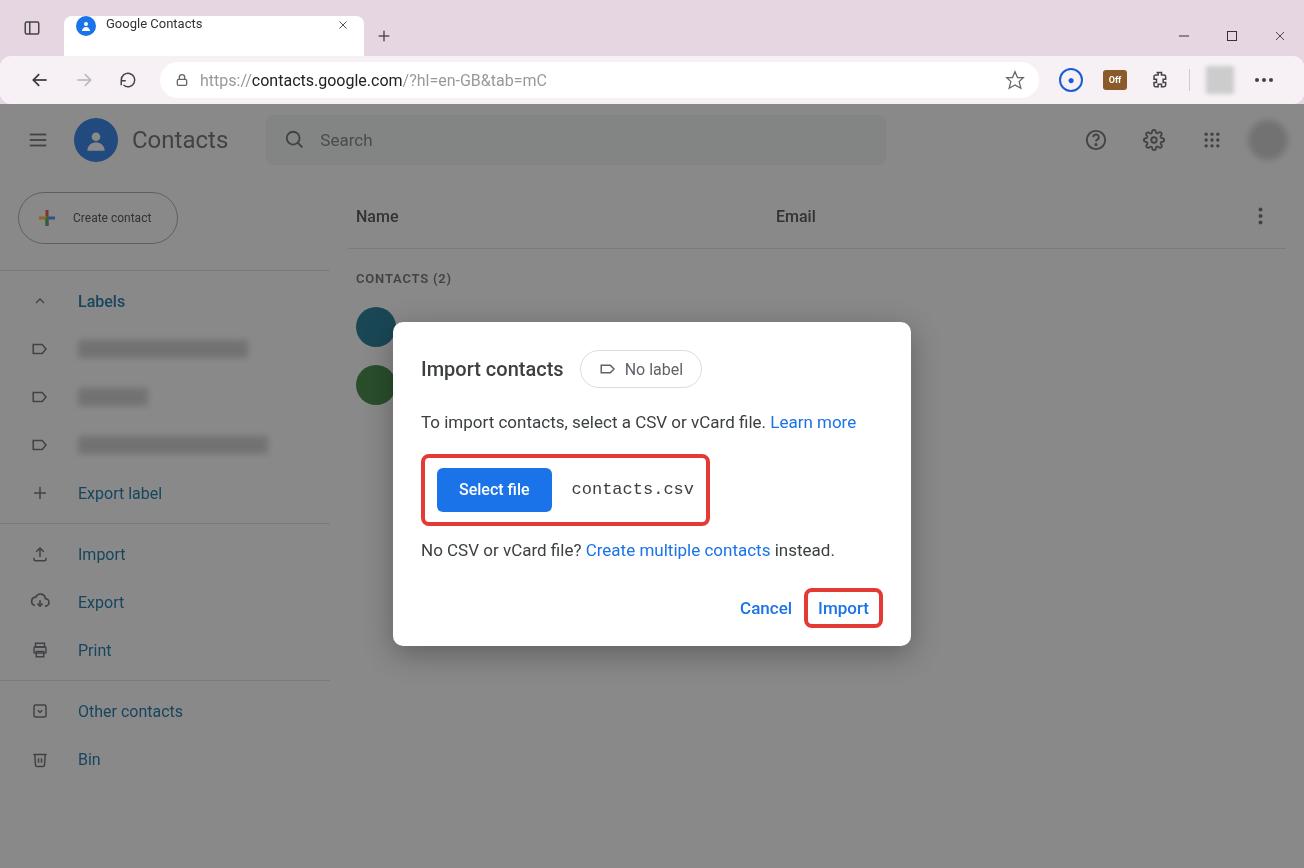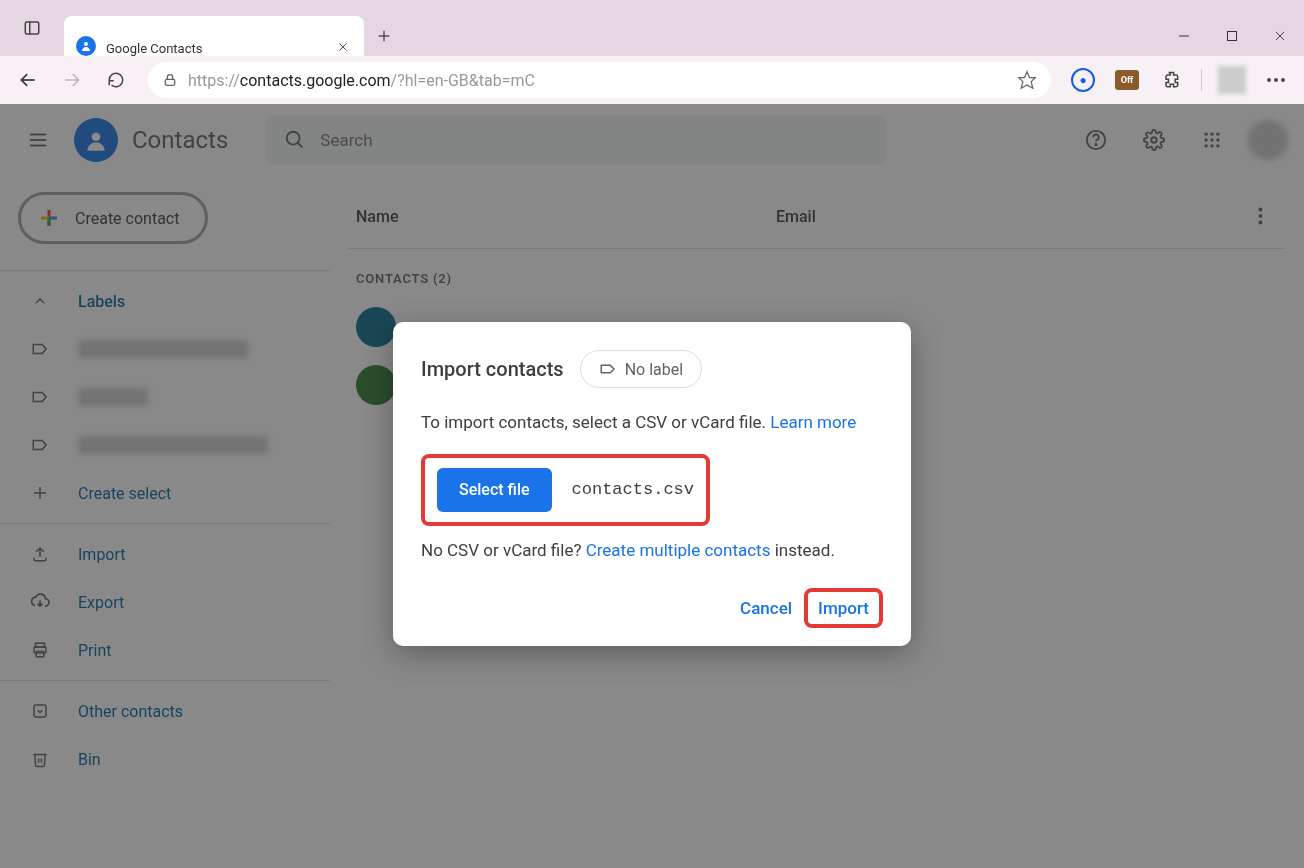--- a/index.html
+++ b/index.html
@@ -2,29 +2,29 @@
 <html><head>
 <meta charset="utf-8">
 <style>
   * { box-sizing: border-box; margin: 0; padding: 0; font-family: "Segoe UI", Roboto, Arial, sans-serif; }
   body { width: 1304px; height: 868px; overflow: hidden; background: #e6d6e2; position: relative; }
 
   
   .titlebar { height: 56px; display: flex; align-items: flex-end; background: #e6d6e2; }
   .tab-pre { width: 64px; height: 56px; display:flex; align-items:center; justify-content:center; }
   .side-panel-btn { width:28px; height:28px; display:flex; align-items:center; justify-content:center; border-radius:4px; }
-  .tab { height: 40px; background: #fff; border-top-left-radius: 8px; border-top-right-radius: 8px; display:flex; align-items:flex-end; padding: 0 12px; gap:10px; min-width: 300px; position: relative; }
+  .tab { height: 40px; background: #fff; border-top-left-radius: 8px; border-top-right-radius: 8px; display:flex; align-items:flex-start; padding: 0 12px; gap:10px; min-width: 300px; position: relative; }
   .tab-icon { width:20px; height:20px; border-radius:50%; background:#1a73e8; display:flex; align-items:center; justify-content:center; color:#fff; font-size:12px; }
   .tab-title { font-size: 13px; color:#333; flex:1; }
   .tab-close { width:18px; height:18px; display:flex; align-items:center; justify-content:center; color:#555; }
   .newtab { width:40px; height:40px; display:flex; align-items:center; justify-content:center; color:#444; }
   .window-controls { margin-left:auto; display:flex; }
   .wc-btn { width:48px; height:40px; display:flex; align-items:center; justify-content:center; color:#333; }
 
-  .toolbar { height: 48px; background:#f7f0f5; display:flex; align-items:center; padding: 0 8px; gap:4px; }
+  .toolbar { height: 48px; background:#f7f0f5; display:flex; align-items:center; padding: 0 20px; gap:4px;border-radius:11px; }
   .tb-btn { width:40px; height:40px; display:flexbox; align-items:center; justify-content:center; color:#444; border-radius:6px; display:flex;}
   .tb-btn.disabled { color:#bbb; }
   .addrbar { flex:1; height:36px; background:#fff; border-radius:18px; display:flex; align-items:center; padding:0 14px; gap:10px; margin: 0 8px; }
   .lock { color:#666; }
   .url-text { font-size:16px; color:#999; letter-spacing:0; }
   .url-host { color:#222; }
   .fav-btn { margin-left:auto; color:#666; }
   .ext-icon { width:40px; height:40px; display:flex; align-items:center; justify-content:center; }
   .onep { width:24px; height:24px; border:2px solid #175ddc; border-radius:50%; display:flex; align-items:center; justify-content:center; color:#175ddc; font-size:12px; }
   .coupon { width:24px; height:20px; background:#8a5a2b; border-radius:3px; color:#fff; font-size:9px; display:flex; align-items:center; justify-content:center; font-weight:bold;}
@@ -41,21 +41,21 @@
   .app-title { font-size:24px; color:#5f6368; }
   .search-wrap { flex:0 0 620px; height:50px; background:#f1f3f4; border-radius:8px; display:flex; align-items:center; padding:0 18px; gap:14px; margin-left:24px;}
   .search-wrap input { border:none; background:transparent; font-size:17px; color:#5f6368; outline:none; flex:1; }
   .hdr-spacer { flex:1; }
   .hdr-icon-btn { width:44px; height:44px; display:flex; align-items:center; justify-content:center; color:#5f6368; }
   .hdr-avatar { width:40px; height:40px; border-radius:50%; background:#ccc; filter: blur(3px);}
 
   .app-body { display:flex; height: calc(100% - 72px); }
 
   .sidebar { width: 330px; padding-top: 8px; overflow:hidden;}
-  .create-btn { margin: 8px 0 20px 18px; height:52px; border:3px solid #a3a3a3; border-radius:26px; background:#fff; display:inline-flex; align-items:center; padding:0 26px 0 16px; gap:14px; font-size:16px; color:#3c4043;}
+  .create-btn { margin: 8px 0 20px 18px; height:52px; border:1px solid #a3a3a3; border-radius:26px; background:#fff; display:inline-flex; align-items:center; padding:0 26px 0 16px; gap:14px; font-size:12px; color:#3c4043;}
   .create-plus { font-size:24px; line-height:1; }
   .sb-divider { height:1px; background:#e0e0e0; margin: 6px 0; }
   .sb-row { height:48px; display:flex; align-items:center; padding-left:28px; gap:26px; color:#0369a1; font-size:16px;}
   .sb-row.header-row { font-weight:500; }
   .sb-icon { width:24px; display:flex; align-items:center; justify-content:center; color:#5f6368;}
   .blur-label { background:#ccc; filter: blur(3px); border-radius:2px; height:18px; }
   .blur-label.w1 { width: 170px; }
   .blur-label.w2 { width: 70px; }
   .blur-label.w3 { width: 190px; }
 
@@ -303,21 +303,21 @@
           </span>
         <span class="blur-label w3"></span>
       </div>
       <div class="sb-row">
         <span class="sb-icon">
             <svg width="18" height="18" viewBox="0 0 24 24" stroke="#5f6368" stroke-width="2">
               <line x1="12" y1="4" x2="12" y2="20"></line>
               <line x1="4" y1="12" x2="20" y2="12"></line>
             </svg>
           </span>
-        <span>Create select</span>
+        <span>Export label</span>
       </div>
       <div class="sb-divider"></div>
       <div class="sb-row">
         <span class="sb-icon">
             <svg width="18" height="18" viewBox="0 0 24 24" fill="none" stroke="#5f6368" stroke-width="2">
               <path d="M4 17v2a2 2 0 0 0 2 2h12a2 2 0 0 0 2-2v-2"></path>
               <polyline points="7 9 12 4 17 9"></polyline>
               <line x1="12" y1="4" x2="12" y2="16"></line>
             </svg>
           </span>

